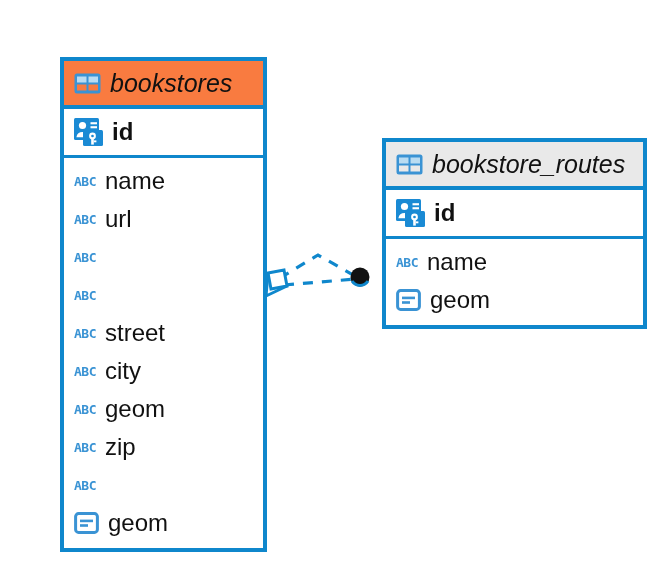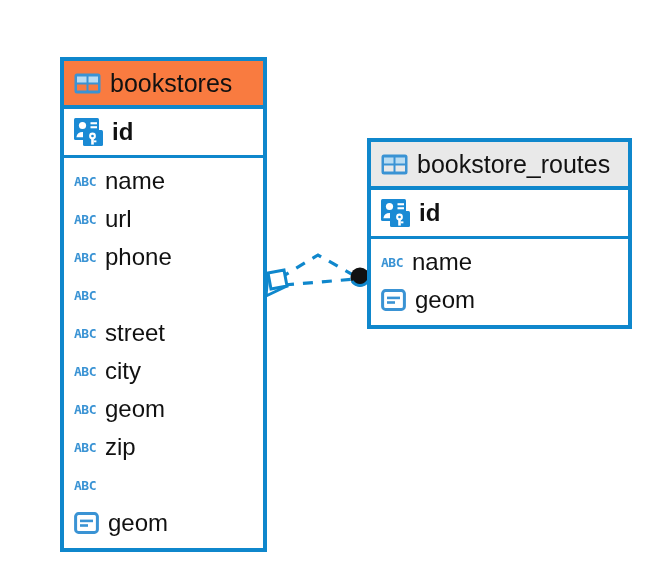--- a/index.html
+++ b/index.html
@@ -41,20 +41,21 @@
     height: 48px;
     border-bottom: 4px solid #0f87cc;
   }
   .entity-header.accent-orange { background: #f97b40; }
   .entity-header.accent-grey   { background: #e9e9e9; }
   .entity-title {
     font-size: 25px;
     color: #111111;
     line-height: 1;
     white-space: nowrap;
+    font-style: italic;
   }
 
   .pk-section {
     border-bottom: 3px solid #0f87cc;
   }
 
   .field-row {
     box-sizing: border-box;
     display: flex;
     align-items: center;
@@ -169,21 +170,20 @@
         <span class="field-label">name</span>
       </div>
 
       <div class="field-row">
         <span class="icon abc-text">ABC</span>
         <span class="field-label">url</span>
       </div>
 
       <div class="field-row">
         <span class="icon abc-text">ABC</span>
-        <span class="field-label">phone</span>
       </div>
 
       <div class="field-row">
         <span class="icon abc-text">ABC</span>
       </div>
 
       <div class="field-row">
         <span class="icon abc-text">ABC</span>
         <span class="field-label">street</span>
       </div>
@@ -214,21 +214,21 @@
             <rect x="6" y="7.6" width="13" height="2.6" fill="#3a93d4"></rect>
             <rect x="6" y="12.2" width="8" height="2.6" fill="#3a93d4"></rect>
           </svg>
         </span>
         <span class="field-label">geom</span>
       </div>
 
     </div>
   </div>
 
-  <div class="entity" style="left:367px; top:138px; width:265px;">
+  <div class="entity" style="left:382px; top:138px; width:265px;">
 
     <div class="entity-header accent-grey">
       <span class="icon">
         <svg width="27" height="21" viewBox="0 0 27 21">
           <rect x="0.5" y="0.5" width="26" height="20" rx="2.5" fill="#3a93d4"></rect>
           <rect x="3" y="3.5" width="9.5" height="6" fill="#b9dcf2"></rect>
           <rect x="14.5" y="3.5" width="9.5" height="6" fill="#b9dcf2"></rect>
           <rect x="3" y="11.5" width="9.5" height="6" fill="#e9e9e9"></rect>
           <rect x="14.5" y="11.5" width="9.5" height="6" fill="#e9e9e9"></rect>
         </svg>

